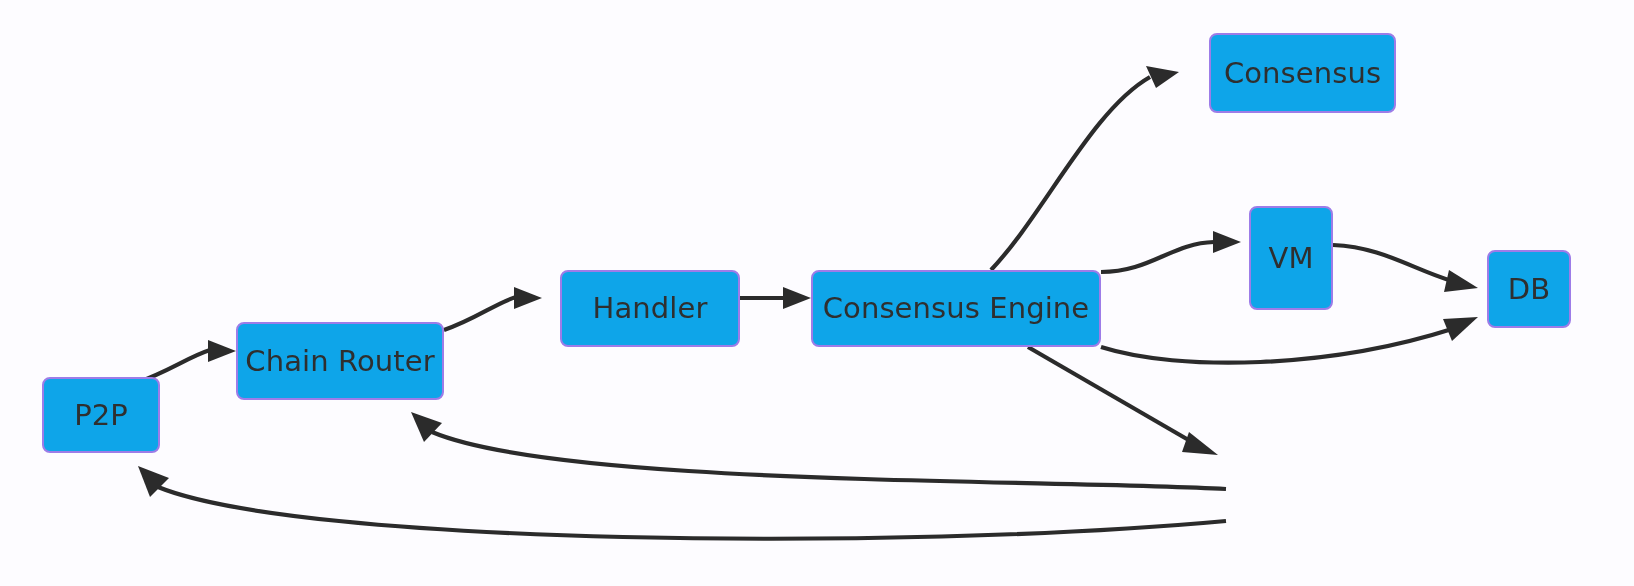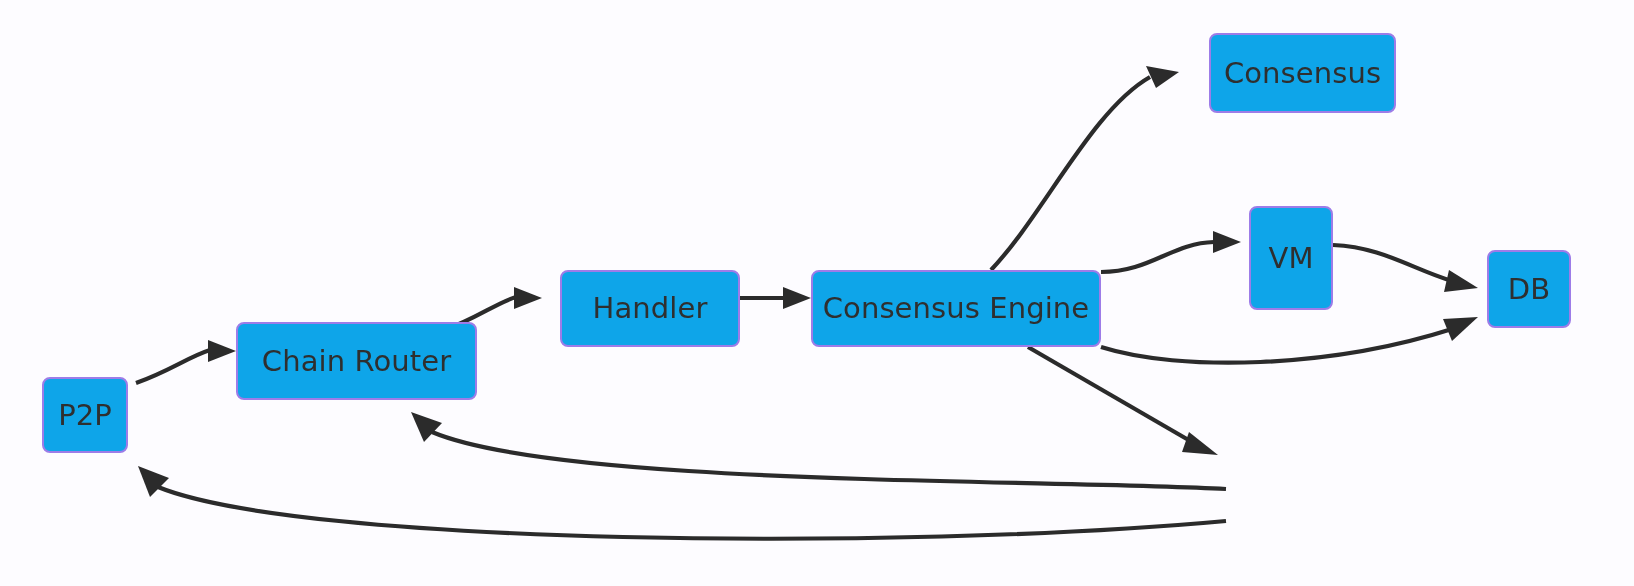--- a/index.html
+++ b/index.html
@@ -103,25 +103,25 @@
       <path class="edge-path" d="M 1226,489 C 1040,479 560,486 432,432"></path>
       <polygon class="arrow-head" points="424,442 411,412 442,423"></polygon>
     </g>
 
     <g>
       <path class="edge-path" d="M 1226,521 C 900,551 300,545 158,487"></path>
       <polygon class="arrow-head" points="150,497 138,466 169,478"></polygon>
     </g>
   </svg>
 
-  <div class="node" style="left:42px; top:377px; width:86px; height:76px;">
+  <div class="node" style="left:42px; top:377px; width:118px; height:76px;">
     <span class="node-label">P2P</span>
   </div>
 
-  <div class="node" style="left:236px; top:322px; width:241px; height:78px;">
+  <div class="node" style="left:236px; top:322px; width:208px; height:78px;">
     <span class="node-label">Chain Router</span>
   </div>
 
   <div class="node" style="left:560px; top:270px; width:180px; height:77px;">
     <span class="node-label">Handler</span>
   </div>
 
   <div class="node" style="left:811px; top:270px; width:290px; height:77px;">
     <span class="node-label">Consensus Engine</span>
   </div>

